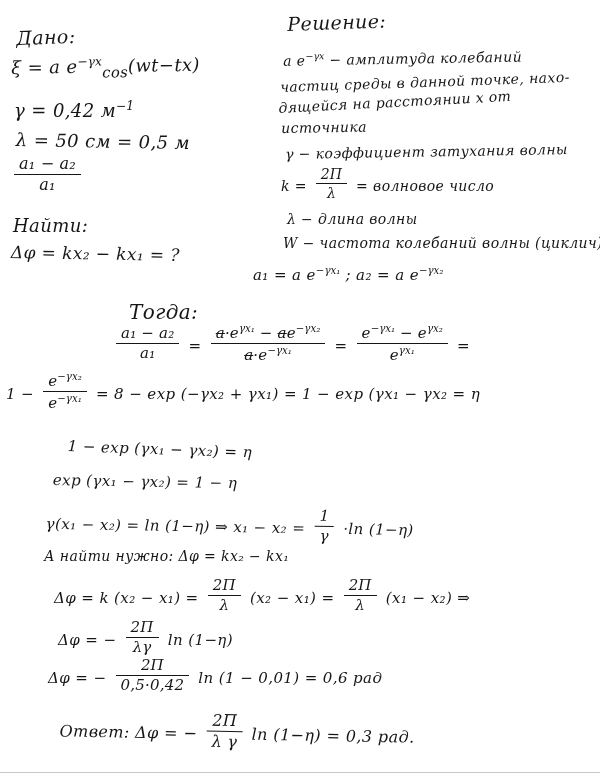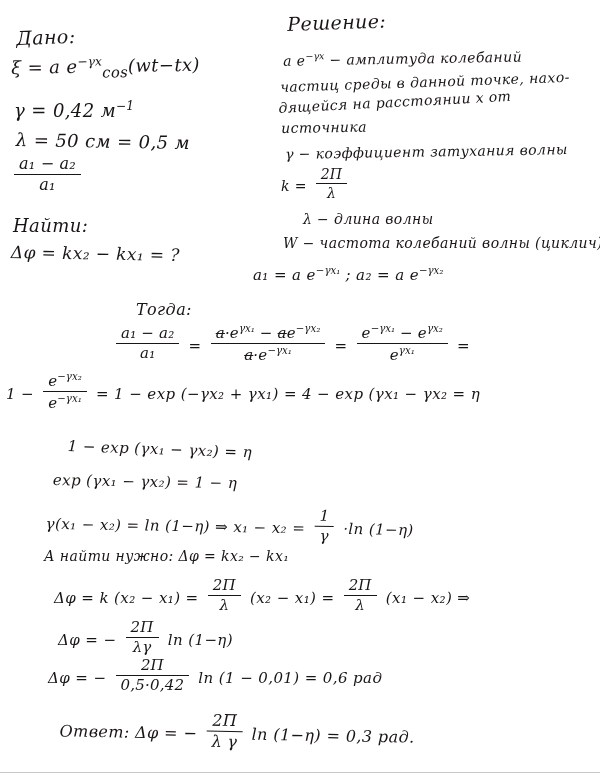--- a/index.html
+++ b/index.html
@@ -77,27 +77,27 @@
     <div class="hw-line" style="left: 16px; top: 130px; font-size: 18px; transform: rotate(1deg); transform-origin: left top;"><span>λ = 50 см = 0,5 м</span></div>
     <div class="hw-line" style="left: 10px; top: 158px; font-size: 16px;"><span class="frac"><span class="fr-top">a₁ − a₂</span><span class="fr-bot">a₁</span></span></div>
     <div class="hw-line" style="left: 13px; top: 216px; font-size: 18px;"><span>Найти:</span></div>
     <div class="hw-line" style="left: 11px; top: 243px; font-size: 17px; transform: rotate(1deg); transform-origin: left top;"><span>Δφ = kx₂ − kx₁ = ?</span></div>
     <div class="hw-line" style="left: 287px; top: 14px; font-size: 19px; transform: rotate(-2deg); transform-origin: left top;"><span>Решение:</span></div>
     <div class="hw-line" style="left: 283px; top: 52px; font-size: 14px; transform: rotate(-1deg); transform-origin: left top;"><span>a e</span><sup>−γx</sup><span> − амплитуда колебаний</span></div>
     <div class="hw-line" style="left: 280px; top: 79px; font-size: 14px; transform: rotate(-2deg); transform-origin: left top;"><span>частиц среды в данной точке, нахо-</span></div>
     <div class="hw-line" style="left: 278px; top: 100px; font-size: 14px; transform: rotate(-3deg); transform-origin: left top;"><span>дящейся на расстоянии x от</span></div>
     <div class="hw-line" style="left: 281px; top: 120px; font-size: 14px; transform: rotate(-1deg); transform-origin: left top;"><span>источника</span></div>
     <div class="hw-line" style="left: 285px; top: 146px; font-size: 14px; transform: rotate(-1deg); transform-origin: left top;"><span>γ − коэффициент затухания волны</span></div>
-    <div class="hw-line" style="left: 281px; top: 169px; font-size: 14px;"><span>k = </span><span class="frac"><span class="fr-top">2Π</span><span class="fr-bot">λ</span></span></div>
-    <div class="hw-line" style="left: 287px; top: 211px; font-size: 14px; margin-left: 16px;"><span>λ − длина волны</span></div>
+    <div class="hw-line" style="left: 281px; top: 169px; font-size: 14px;"><span>k = </span><span class="frac"><span class="fr-top">2Π</span><span class="fr-bot">λ</span></span><span> = волновое число</span></div>
+    <div class="hw-line" style="left: 287px; top: 211px; font-size: 14px;"><span>λ − длина волны</span></div>
     <div class="hw-line" style="left: 283px; top: 235px; font-size: 14px;"><span>W − частота колебаний волны (циклич)</span></div>
     <div class="hw-line" style="left: 253px; top: 265px; font-size: 15px;"><span>a₁ = a e</span><sup>−γx₁</sup><span> ;  a₂ = a e</span><sup>−γx₂</sup></div>
-    <div class="hw-line" style="left: 136px; top: 301px; font-size: 16px;"><span>Тогда:</span></div>
+    <div class="hw-line" style="left: 129px; top: 301px; font-size: 20px;"><span>Тогда:</span></div>
     <div class="hw-line" style="left: 112px; top: 326px; font-size: 15px;"><span class="frac"><span class="fr-top">a₁ − a₂</span><span class="fr-bot">a₁</span></span><span> = </span><span class="frac"><span class="fr-top"><span class="cancel">a</span><span>·e</span><sup>γx₁</sup><span> − </span><span class="cancel">a</span><span>e</span><sup>−γx₂</sup></span><span class="fr-bot"><span class="cancel">a</span><span>·e</span><sup>−γx₁</sup></span></span><span> = </span><span class="frac"><span class="fr-top"><span>e</span><sup>−γx₁</sup><span> − e</span><sup>γx₂</sup></span><span class="fr-bot"><span>e</span><sup>γx₁</sup></span></span><span> =</span></div>
-    <div class="hw-line" style="left: 6px; top: 374px; font-size: 15px;"><span>1 − </span><span class="frac"><span class="fr-top"><span>e</span><sup>−γx₂</sup></span><span class="fr-bot"><span>e</span><sup>−γx₁</sup></span></span><span> = 1 − exp (−γx₂ + γx₁) = 4 − exp (γx₁ − γx₂ = η</span></div>
+    <div class="hw-line" style="left: 6px; top: 374px; font-size: 15px;"><span>1 − </span><span class="frac"><span class="fr-top"><span>e</span><sup>−γx₂</sup></span><span class="fr-bot"><span>e</span><sup>−γx₁</sup></span></span><span> = 8 − exp (−γx₂ + γx₁) = 1 − exp (γx₁ − γx₂ = η</span></div>
     <div class="hw-line" style="left: 68px; top: 438px; font-size: 15px; transform: rotate(2deg); transform-origin: left top;"><span>1 − exp (γx₁ − γx₂) = η</span></div>
     <div class="hw-line" style="left: 53px; top: 472px; font-size: 15px; transform: rotate(1deg); transform-origin: left top;"><span>exp (γx₁ − γx₂) = 1 − η</span></div>
     <div class="hw-line" style="left: 46px; top: 506px; font-size: 15px; transform: rotate(1deg); transform-origin: left top;"><span>γ(x₁ − x₂) = ln (1−η) ⇒  x₁ − x₂ = </span><span class="frac"><span class="fr-top">1</span><span class="fr-bot">γ</span></span><span> ·ln (1−η)</span></div>
     <div class="hw-line" style="left: 44px; top: 548px; font-size: 14px;"><span>А найти нужно:   Δφ = kx₂ − kx₁</span></div>
     <div class="hw-line" style="left: 54px; top: 580px; font-size: 15px;"><span>Δφ = k (x₂ − x₁) = </span><span class="frac"><span class="fr-top">2Π</span><span class="fr-bot">λ</span></span><span> (x₂ − x₁) = </span><span class="frac"><span class="fr-top">2Π</span><span class="fr-bot">λ</span></span><span> (x₁ − x₂) ⇒</span></div>
     <div class="hw-line" style="left: 58px; top: 622px; font-size: 15px;"><span>Δφ = − </span><span class="frac"><span class="fr-top">2Π</span><span class="fr-bot">λγ</span></span><span>  ln (1−η)</span></div>
     <div class="hw-line" style="left: 48px; top: 660px; font-size: 15px;"><span>Δφ =  − </span><span class="frac"><span class="fr-top">2Π</span><span class="fr-bot">0,5·0,42</span></span><span>  ln (1 − 0,01) = 0,6 рад</span></div>
     <div class="hw-line" style="left: 60px; top: 712px; font-size: 16px; transform: rotate(1deg); transform-origin: left top;"><span>Ответ:   Δφ = − </span><span class="frac"><span class="fr-top">2Π</span><span class="fr-bot">λ γ</span></span><span>  ln (1−η) = 0,3 рад.</span></div>
   </div>
 <div class="bottom-rule"></div>

